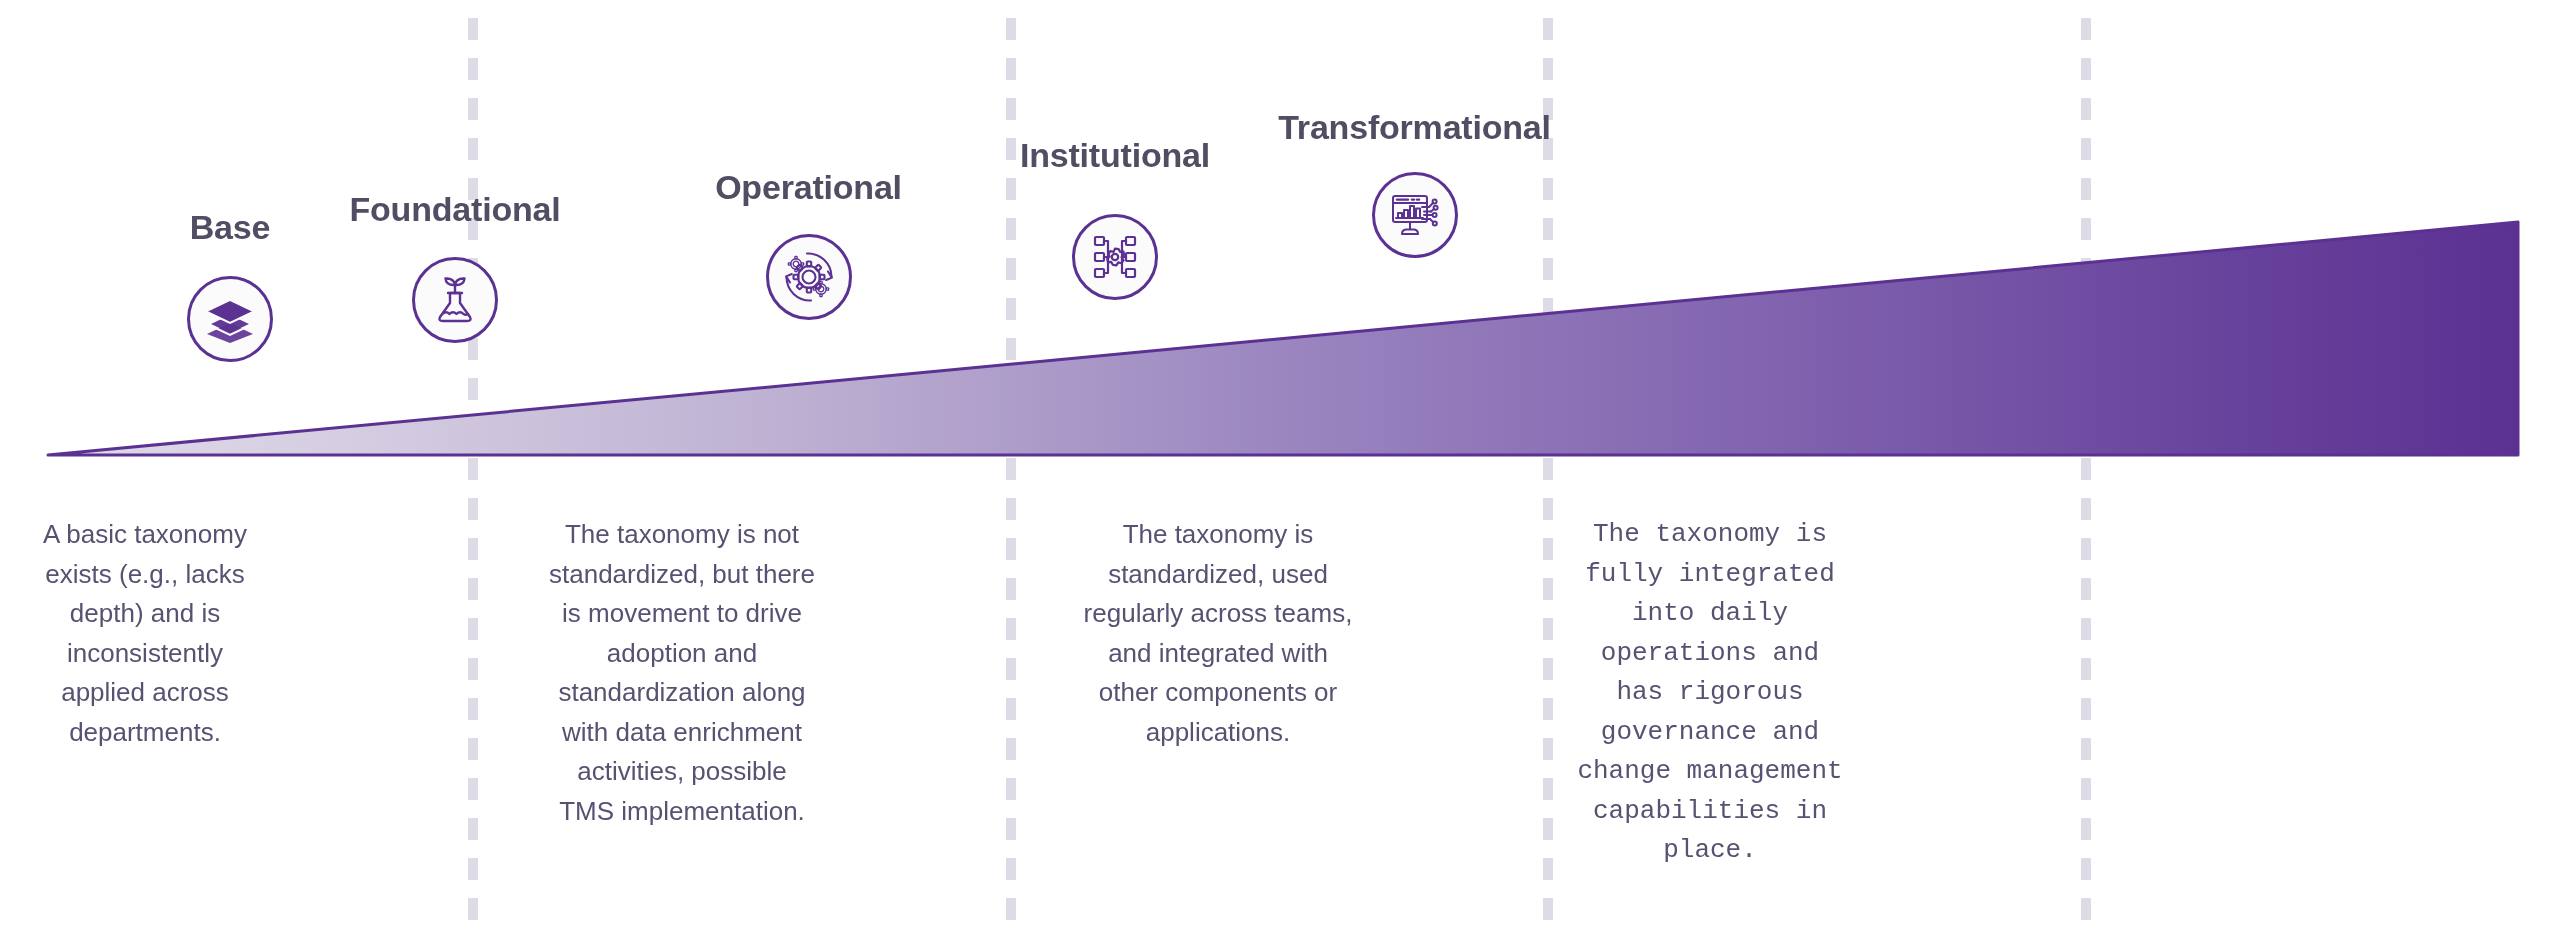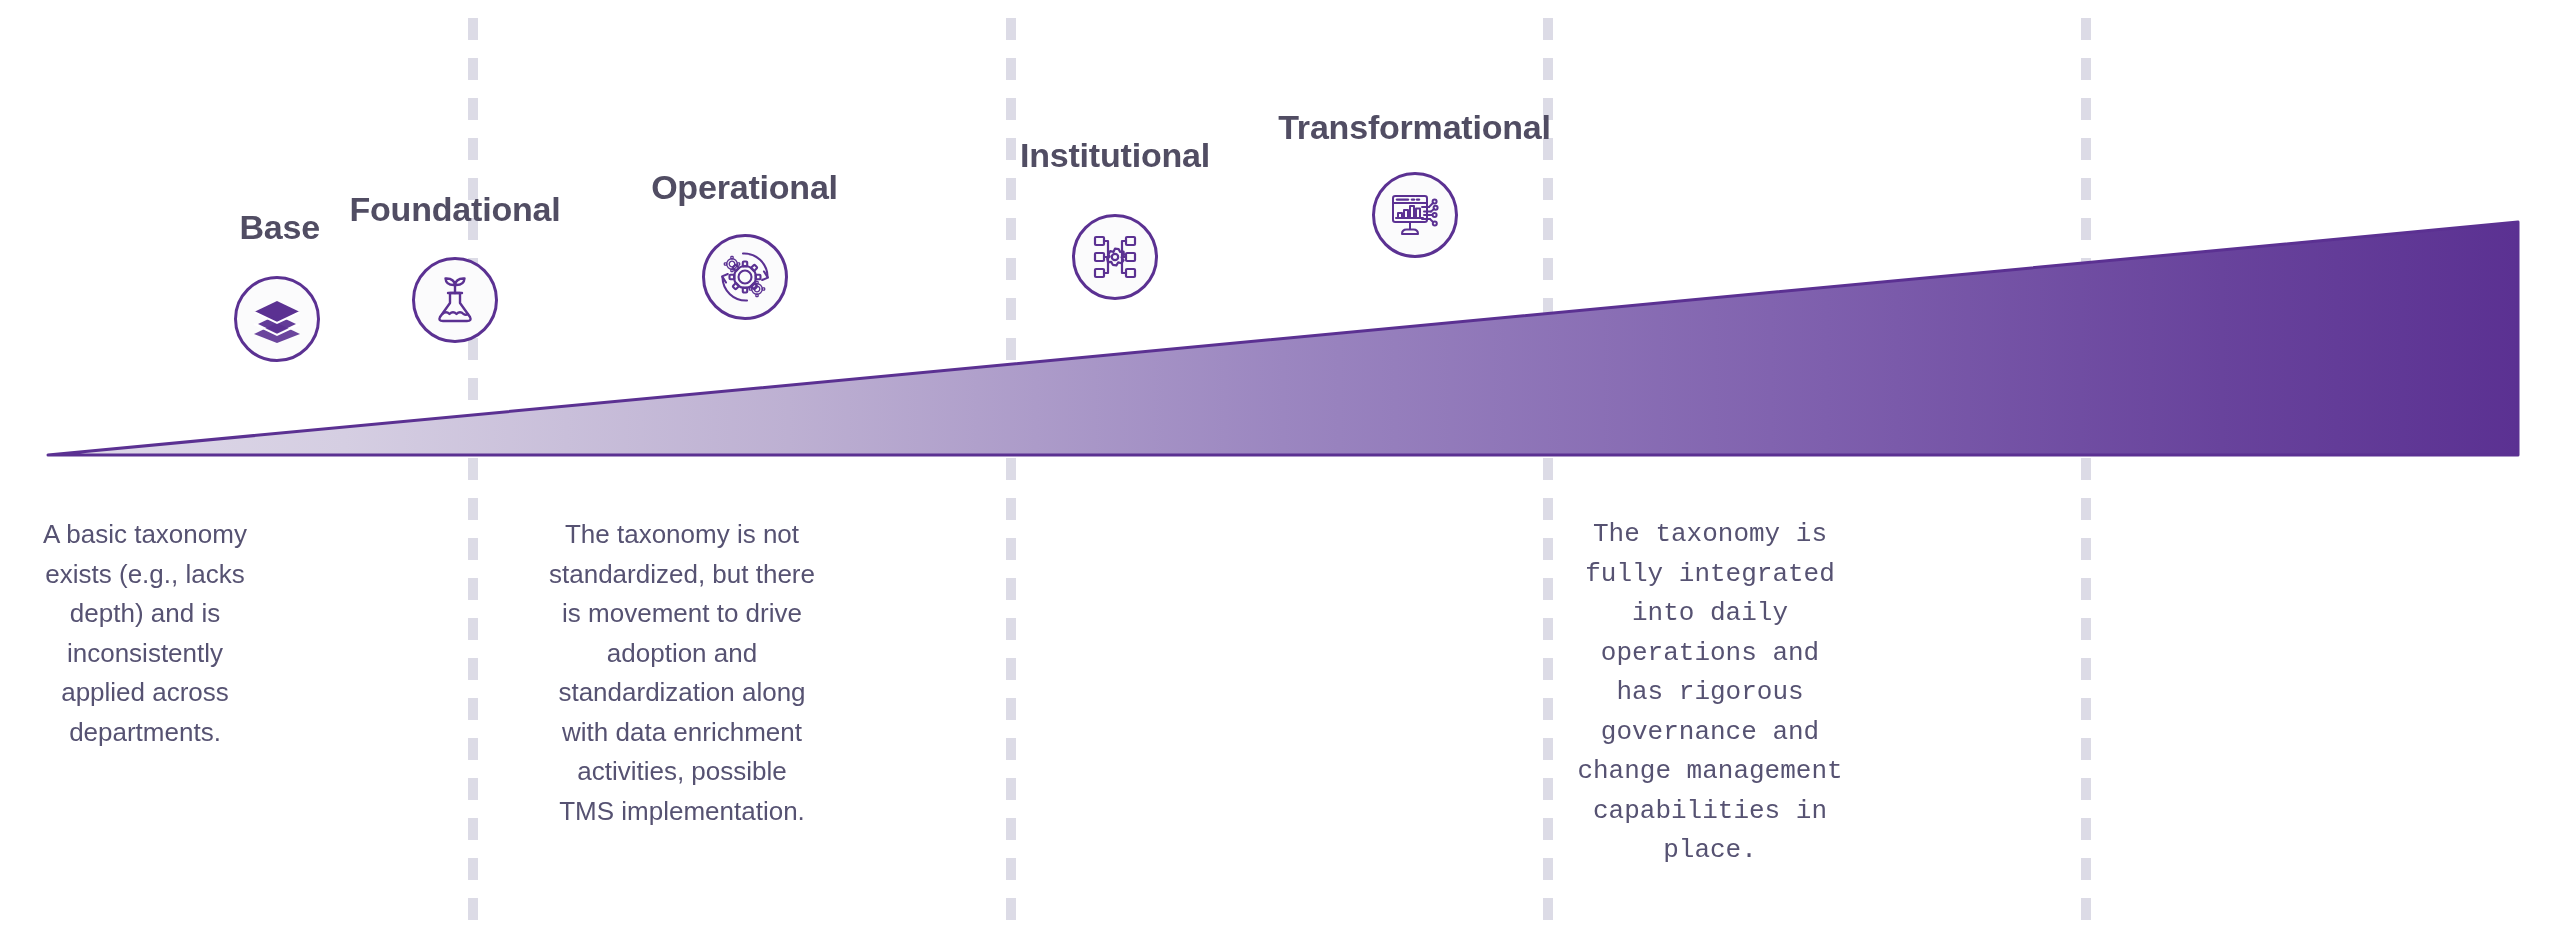--- a/index.html
+++ b/index.html
@@ -69,21 +69,21 @@
         <stop offset="0.30" stop-color="#bdb0d2"></stop>
         <stop offset="0.50" stop-color="#9b86c0"></stop>
         <stop offset="0.72" stop-color="#7e5fad"></stop>
         <stop offset="0.88" stop-color="#68439c"></stop>
         <stop offset="1.00" stop-color="#5b3192"></stop>
       </linearGradient>
     </defs>
     <polygon points="48,455 2518,222 2518,455" fill="url(#rampGrad)" stroke="#5b3192" stroke-width="3" stroke-linejoin="round"></polygon>
   </svg>
 
-  <div class="col" style="left:140px;top:210px;width:180px;align-items:flex-end;">
+  <div class="col" style="left:140px;top:210px;width:180px;">
     <div class="col-head">Base</div>
     <div class="icon-badge" style="margin-top:32px;">
       <svg width="52" height="52" viewBox="0 0 52 52">
         <g fill="#5b3192">
           <polygon points="26,8 49,19 26,30 3,19"></polygon>
           <polygon points="26,22 45,31 26,40 7,31" opacity="0.95"></polygon>
           <polygon points="26,30 49,41 26,50 3,41" opacity="0.9"></polygon>
         </g>
         <g fill="none" stroke="#ffffff" stroke-width="2">
           <polyline points="3,19 26,30 49,19"></polyline>
@@ -102,21 +102,21 @@
         <path d="M14.5 41 Q18 37.5 21.5 41 Q25 37.5 28.5 41 Q32 37.5 35.5 41 Q38 42.6 40 41"></path>
         <line x1="20" y1="20" x2="34" y2="20"></line>
         <line x1="27" y1="20" x2="27" y2="9"></line>
         <path d="M27 12 Q18 12.5 17.5 5.5 Q26 5 27 12 Z"></path>
         <path d="M27 12 Q36 12.5 36.5 5.5 Q28 5 27 12 Z"></path>
       </svg>
     </div>
   </div>
   <div class="desc" style="left:548px;top:515px;width:268px;">The taxonomy is not standardized, but there is movement to drive adoption and standardization along with data enrichment activities, possible TMS implementation.</div>
 
-  <div class="col" style="left:632px;top:170px;width:225px;justify-content:flex-end;">
+  <div class="col" style="left:696px;top:170px;width:225px;justify-content:flex-end;">
     <div class="col-head">Operational</div>
     <div class="icon-badge" style="margin-top:30px;">
       <svg width="56" height="56" viewBox="0 0 56 56" fill="none" stroke="#5b3192" stroke-width="2.1" stroke-linecap="round" stroke-linejoin="round">
         <g transform="translate(28,28)">
           <circle r="6.5"></circle>
           <path d="M-11 0 a11 11 0 0 1 22 0 a11 11 0 0 1 -22 0" stroke-width="2.1"></path>
           <g>
             <rect x="-2.2" y="-15.5" width="4.4" height="5" rx="1"></rect>
             <rect x="-2.2" y="10.5" width="4.4" height="5" rx="1"></rect>
             <rect x="-15.5" y="-2.2" width="5" height="4.4" rx="1"></rect>
@@ -143,20 +143,21 @@
           <rect x="-12.4" y="-1.8" width="4" height="3.6" rx="1"></rect>
           <rect x="8.4" y="-1.8" width="4" height="3.6" rx="1"></rect>
         </g>
         <path d="M26 4.5 A23.5 23.5 0 0 1 50.5 27.5"></path>
         <polyline points="47,22.5 50.9,28.6 45.2,31"></polyline>
         <path d="M30 51.5 A23.5 23.5 0 0 1 5.5 28.5"></path>
         <polyline points="9,33.5 5.1,27.4 10.8,25"></polyline>
       </svg>
     </div>
   </div>
+  <div class="desc" style="left:1078px;top:515px;width:280px;">The taxonomy is standardized, used regularly across teams, and integrated with other components or applications.</div>
 
   <div class="col" style="left:1000px;top:138px;width:230px;gap:12px;">
     <div class="col-head">Institutional</div>
     <div class="icon-badge" style="margin-top:30px;">
       <svg width="54" height="54" viewBox="0 0 54 54" fill="none" stroke="#5b3192" stroke-width="2.2" stroke-linecap="round" stroke-linejoin="round">
         <rect x="7" y="7" width="9" height="8" rx="1"></rect>
         <rect x="7" y="23" width="9" height="8" rx="1"></rect>
         <rect x="7" y="39" width="9" height="8" rx="1"></rect>
         <rect x="38" y="7" width="9" height="8" rx="1"></rect>
         <rect x="38" y="23" width="9" height="8" rx="1"></rect>

